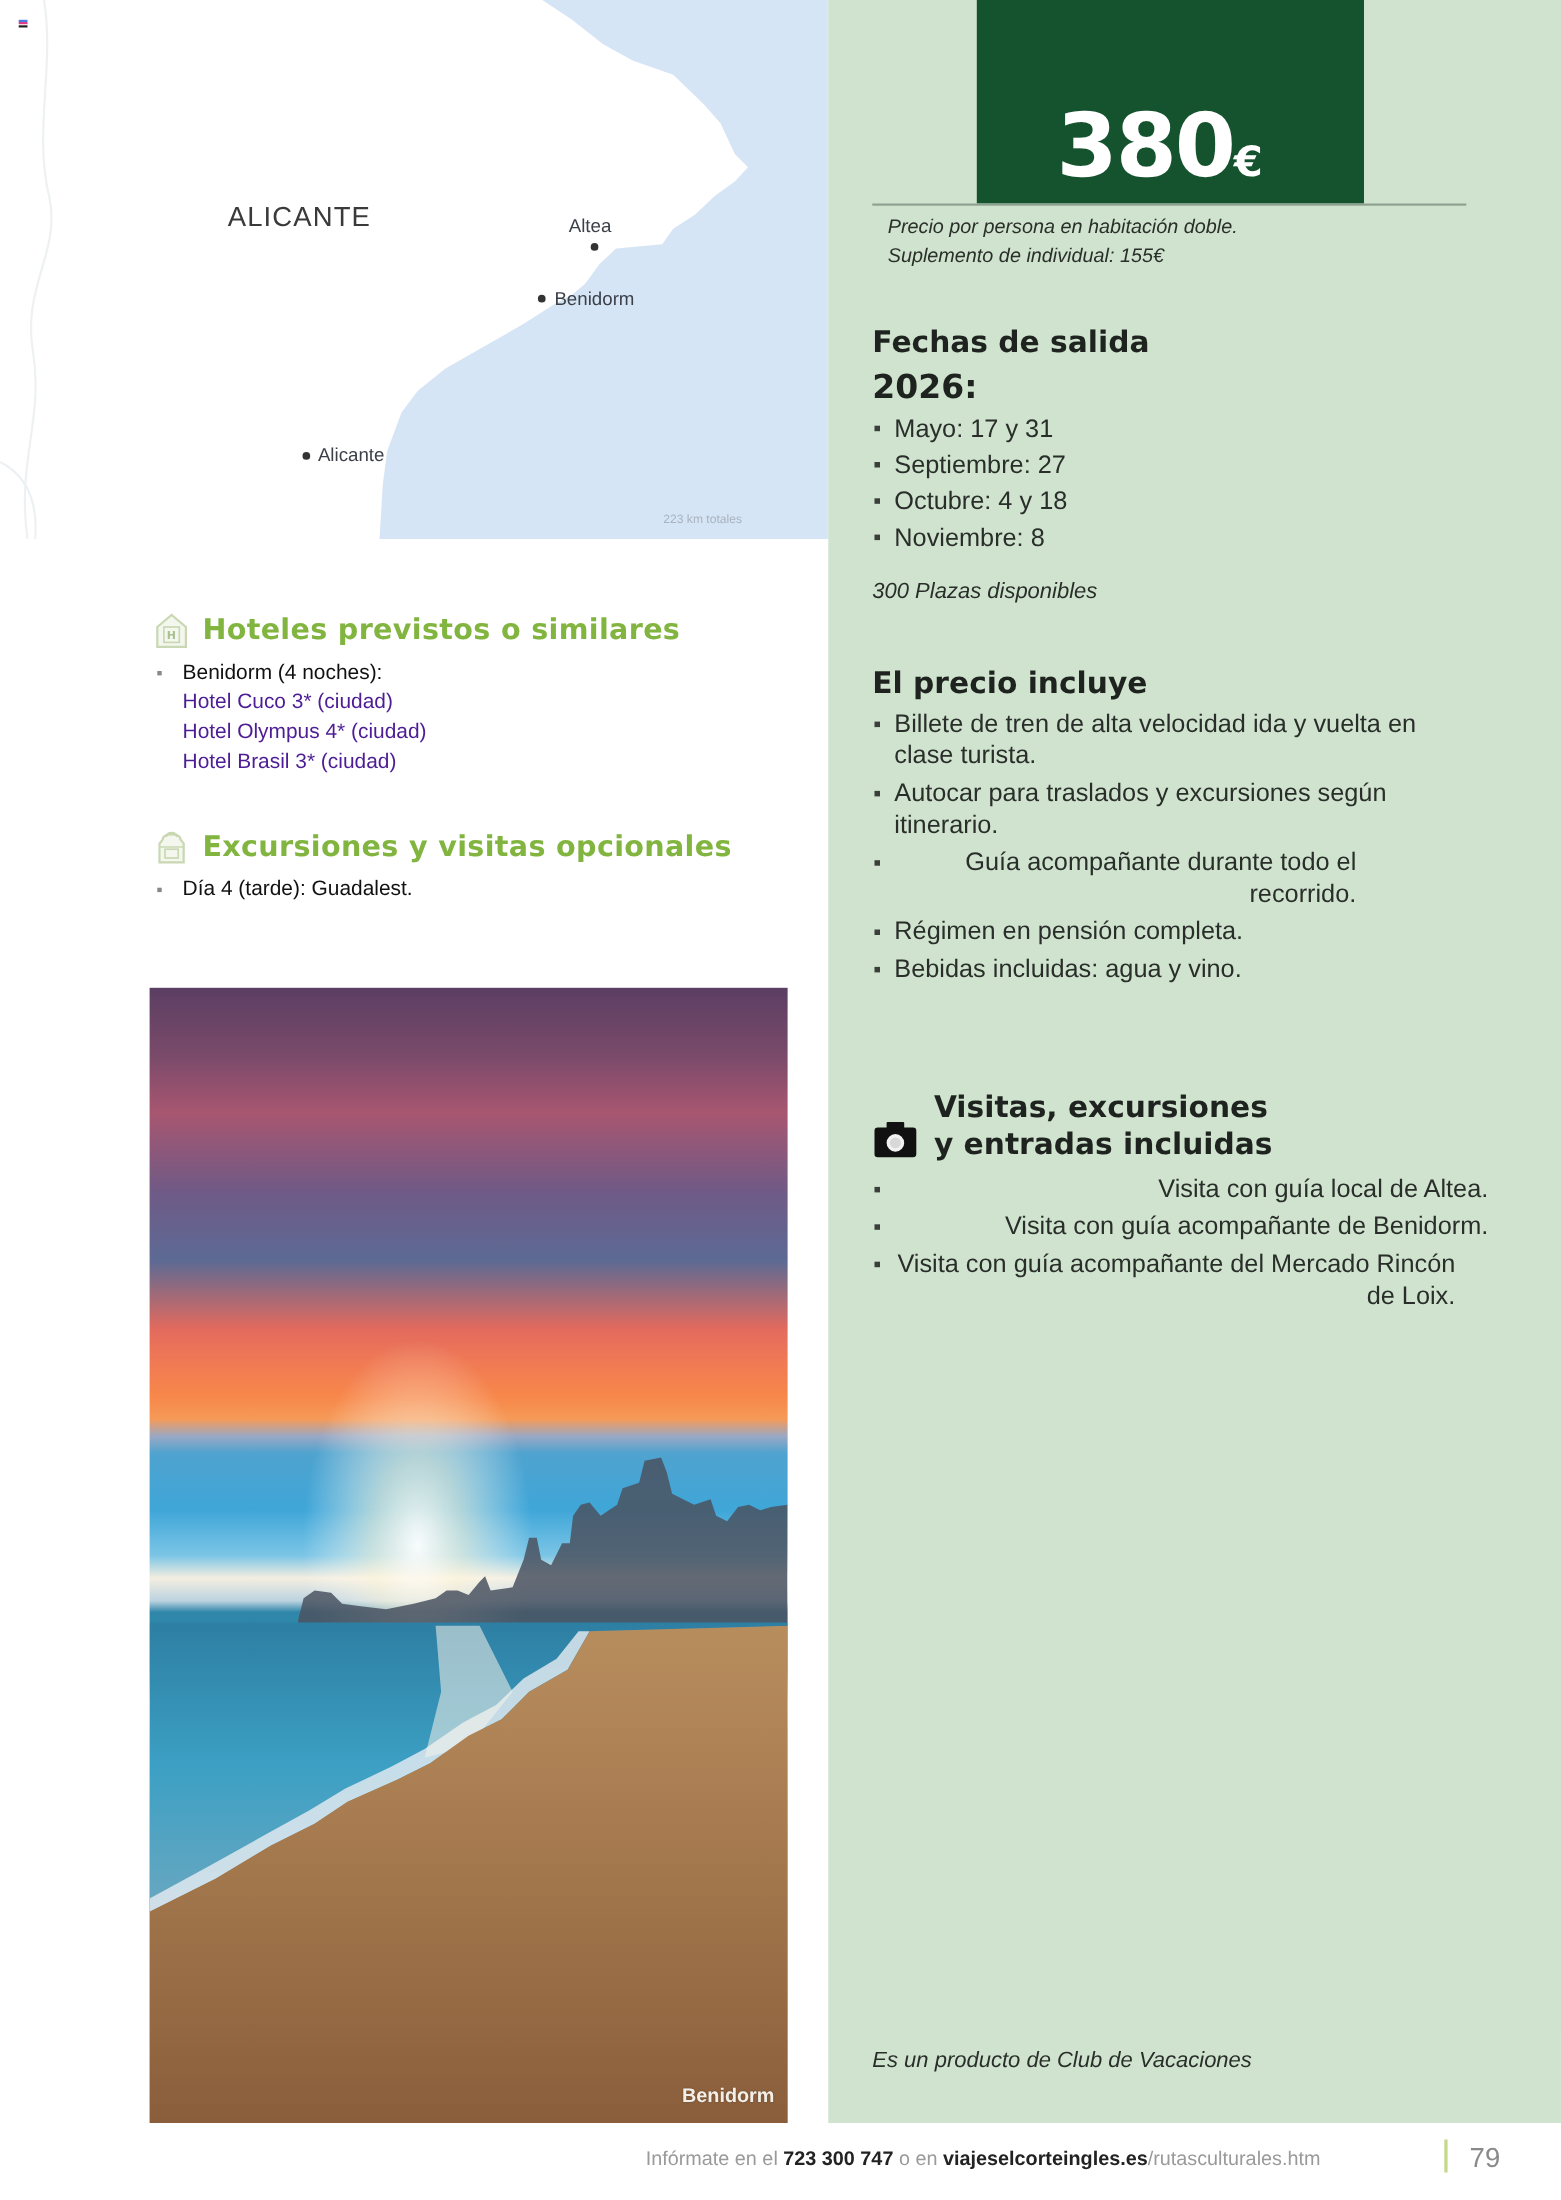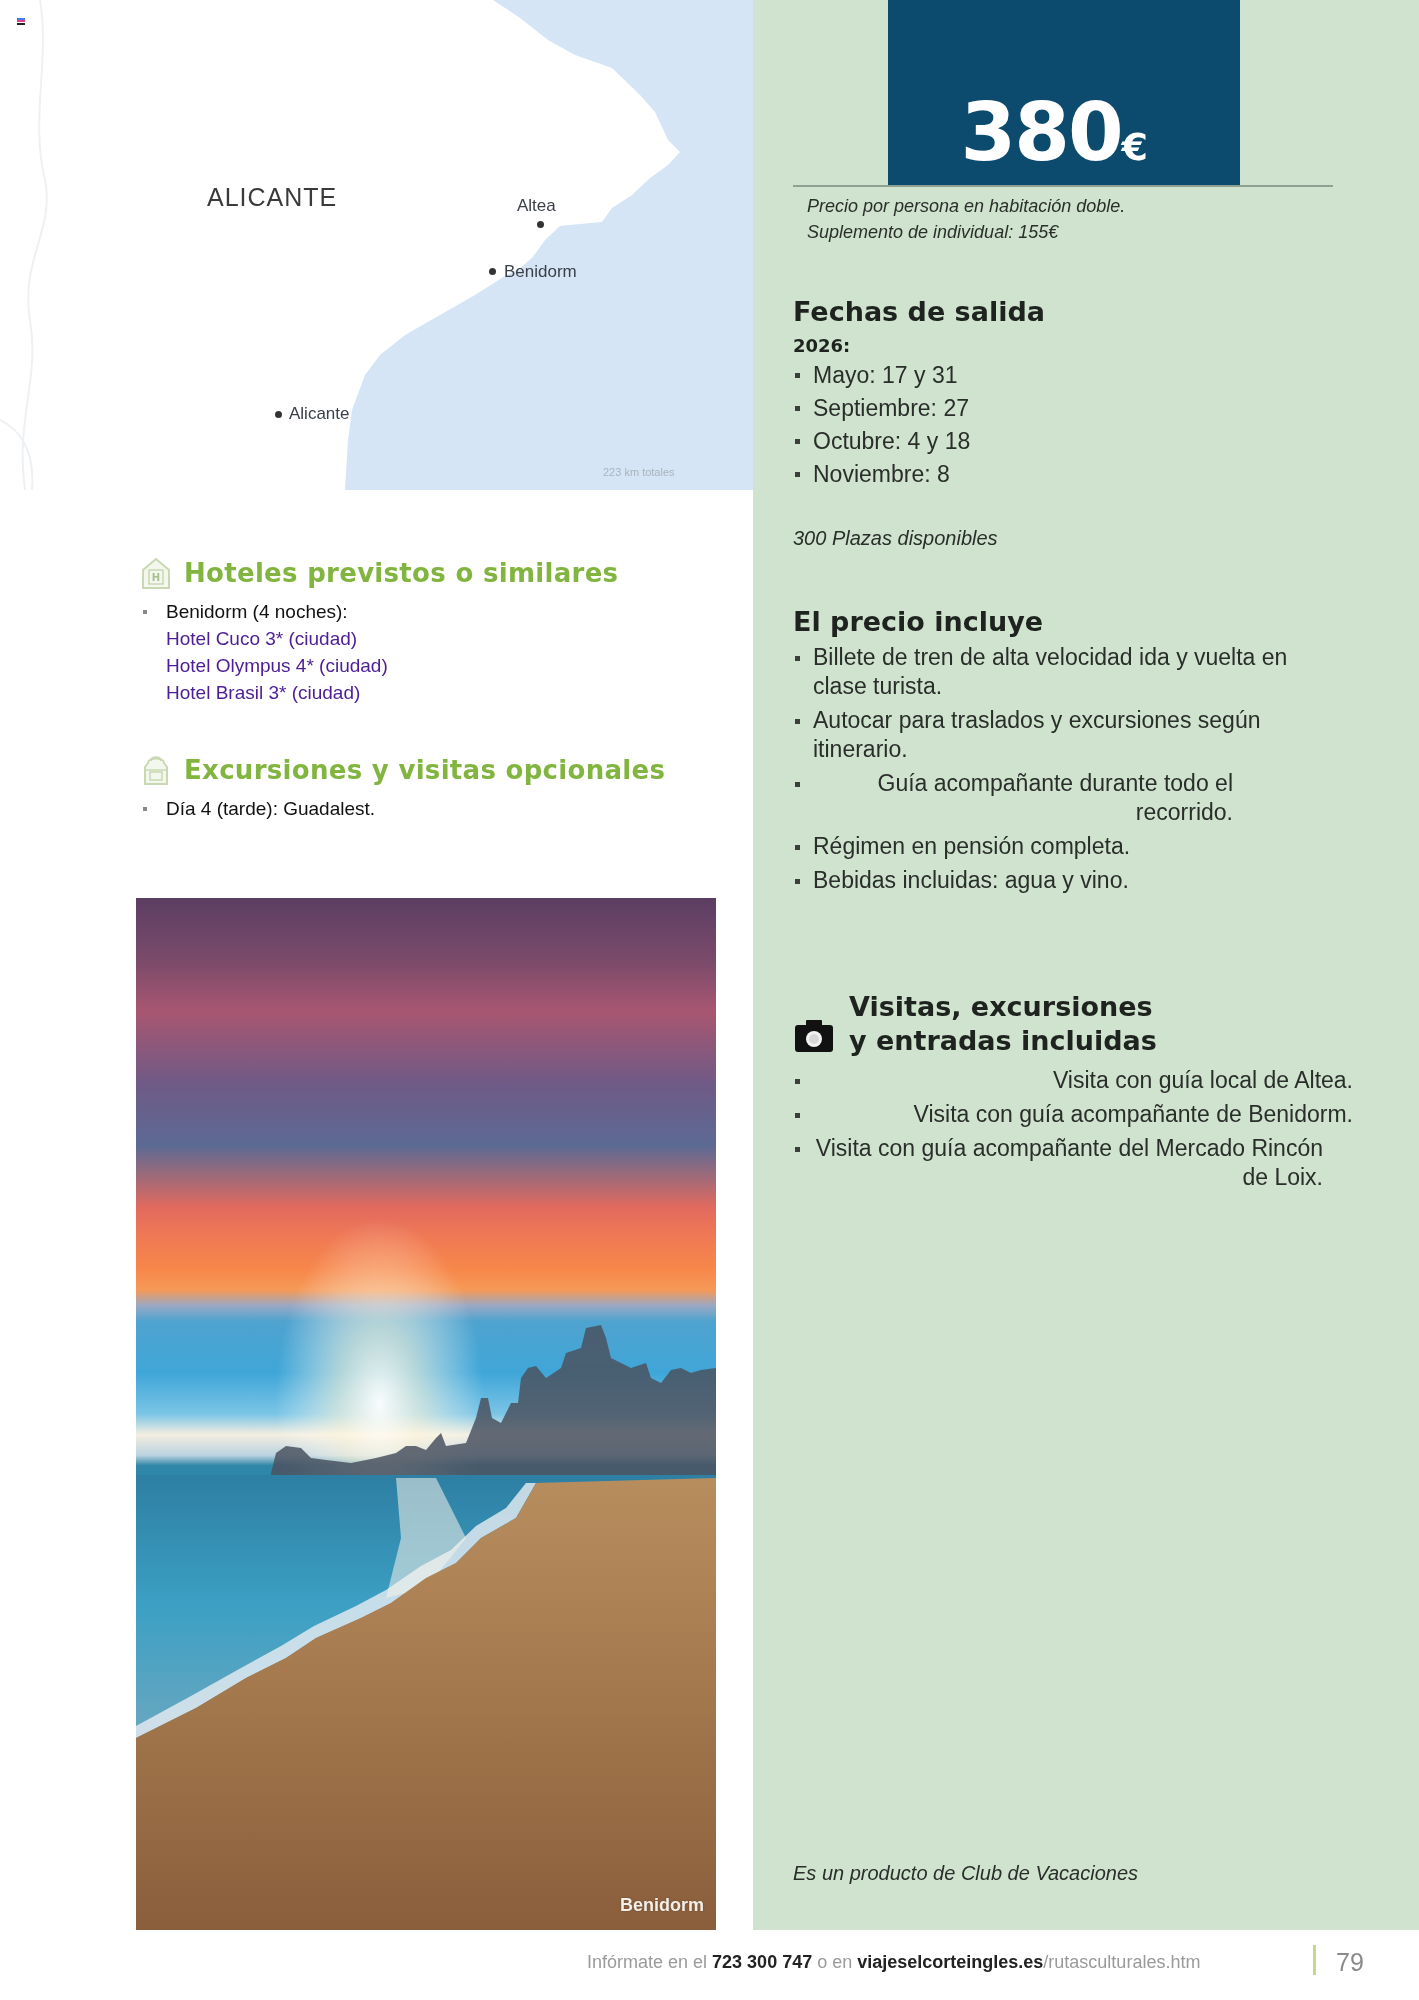--- a/index.html
+++ b/index.html
@@ -41,28 +41,28 @@
       #4fa3cf 41%, #3fa6d8 46%, #7bc5e6 50%, #f4eee0 52%, #bcd3e0 54%,
       #2f86a8 55%, #2b8fb8 60%, #88b6c8 63%, #b89269 66%, #a87a4e 75%, #8c5f3c 100%);
   }
   .photo .sand {
     position: absolute; left: 0; top: 0; width: 100%; height: 100%;
   }
   .photo-caption { right: 12px; bottom: 14px; color: #f3efe8; font-size: 18px; font-weight: bold; position: absolute; text-shadow: 0 0 2px rgba(0,0,0,0.3); }
 
   
   .panel { left: 753px; top: 0; width: 666px; height: 1930px; background: #cfe3cf; }
-  .price-box { left: 888px; top: 0; width: 352px; height: 185px; background: #0c4a6e; }
+  .price-box { left: 888px; top: 0; width: 352px; height: 185px; background: #14532d; }
   .price-val { position: absolute; right: 92px; bottom: 6px; color: #fff; font-family: "DejaVu Sans", sans-serif; font-weight: bold; font-size: 80px; letter-spacing: -2px; }
   .price-val .eur { font-size: 38px; letter-spacing: 0; }
   .price-rule { left: 793px; top: 185px; width: 540px; height: 2px; background: #8fa291; }
   .price-note { left: 807px; top: 193px; font-size: 18px; font-style: italic; color: #2a2f2a; line-height: 26px; }
 
   .r-head { font-family: "DejaVu Sans", sans-serif; font-weight: bold; color: #1f231f; font-size: 27px; }
-  .r-year { font-weight: bold; font-size: 18px; color: #1f231f; font-family: "DejaVu Sans", sans-serif; }
+  .r-year { font-weight: bold; font-size: 30px; color: #1f231f; font-family: "DejaVu Sans", sans-serif; }
   .r-list { list-style: none; margin: 0; padding: 0; font-size: 23px; color: #2a2e2a; }
   .r-list li { position: relative; padding-left: 20px; line-height: 29px; margin-bottom: 5px; }
   .r-list li::before { content: ""; position: absolute; left: 2px; top: 13px; width: 5px; height: 5px; background: #3a3f3a; }
   .r-list.tight li { line-height: 30px; margin-bottom: 3px; }
   .plazas { left: 793px; top: 527px; font-size: 20px; font-style: italic; color: #2a2e2a; }
   .club { left: 793px; top: 1862px; font-size: 20px; font-style: italic; color: #2a2e2a; }
 
   
   .footer { left: 587px; top: 1952px; font-size: 18px; color: #9a9a9a; white-space: nowrap; }
   .footer b { color: #222; }

